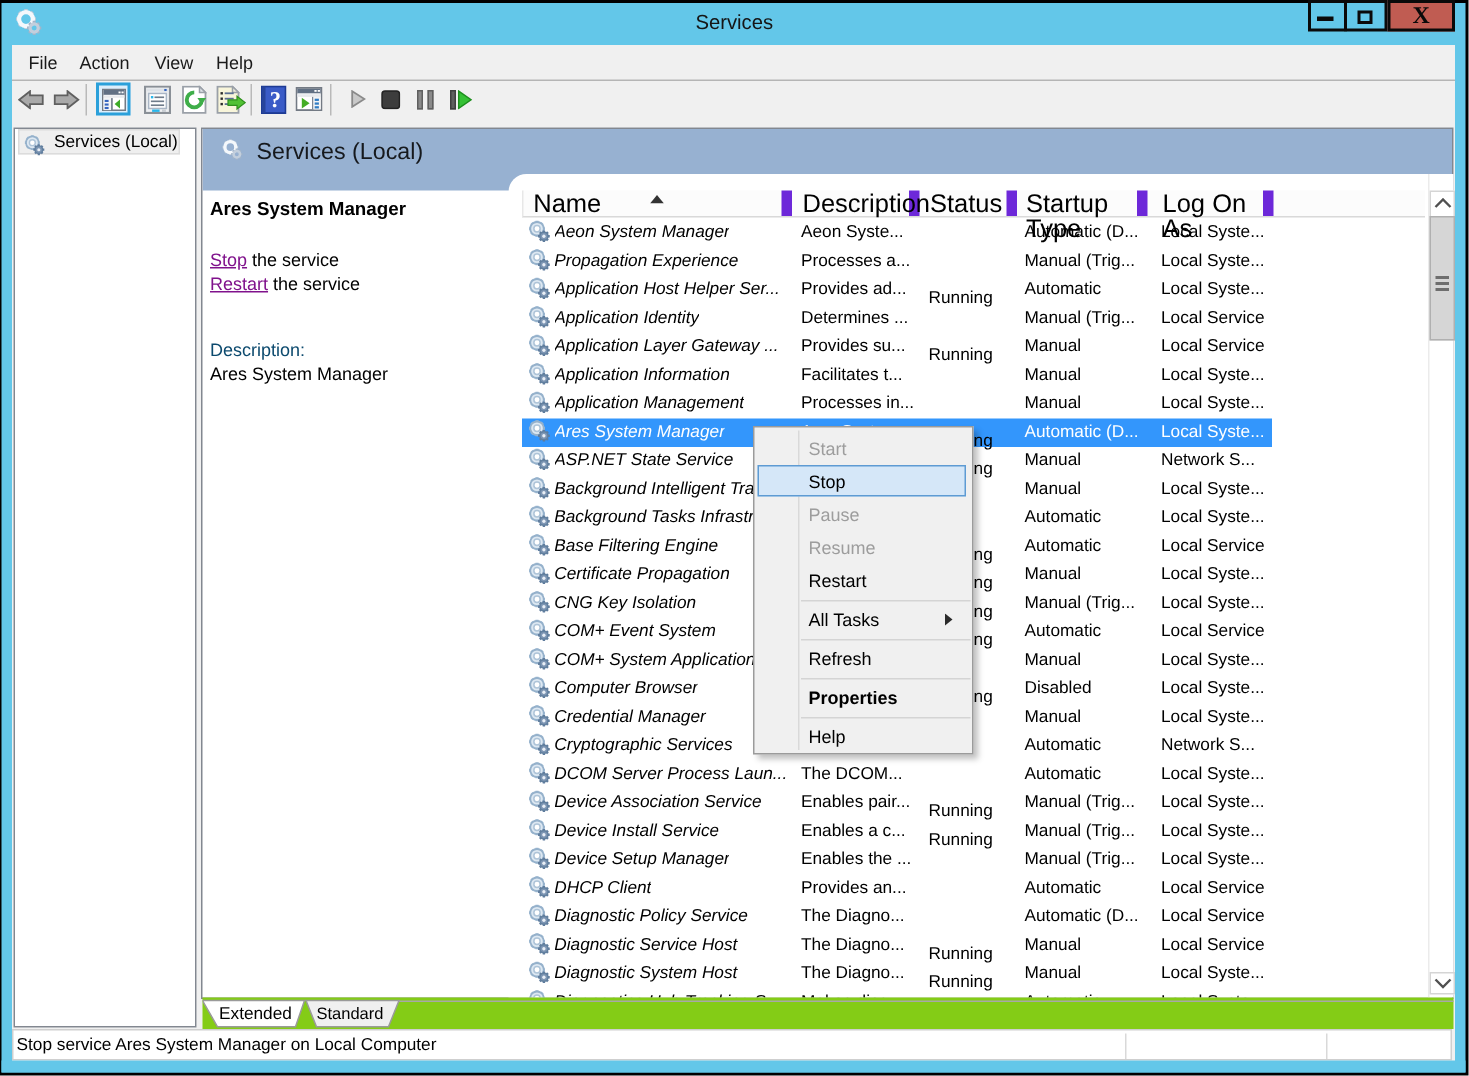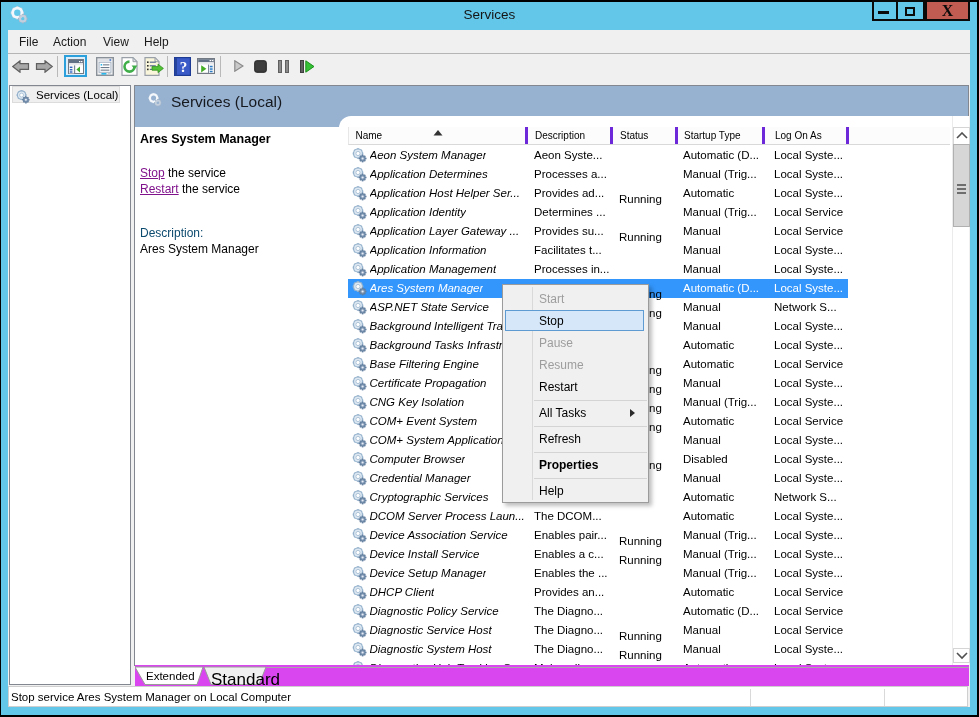--- a/index.html
+++ b/index.html
@@ -24,37 +24,37 @@
 #treeitem { left:2px; top:0px; width:108px; height:17px; background:#efefef; border:1px solid #dcdcdc; }
 #mainpanel { left:134px; top:85px; width:835px; height:581px; background:#fff; border:1px solid #828790; overflow:hidden; }
 #banner { left:0; top:0; width:833px; height:41px; background:#97B1D1; }
 #card { left:204px; top:30px; width:629px; height:550px; background:#fff; border-top-left-radius:12px; }
 
 
 #tablewrap { left:348px; top:146px; width:602px; height:519px; overflow:hidden; }
 
 #ctxmenu { left:502px; top:284px; width:147px; height:219px; background:#f0f0f0; border:1px solid #9b9b9b; box-shadow:3px 3px 4px rgba(0,0,0,0.25); z-index:60; }
 
-#tabstrip { left:135px; top:665px; width:834px; height:21px; background:#d946ef; }
+#tabstrip { left:135px; top:665px; width:834px; height:21px; background:#84cc16; }
 
 #statusbar { left:8px; top:686px; width:960px; height:21px; background:#fff; border:1px solid #cfcfcf; font-size:11.5px; color:#000; }
 #bluebottom { left:1px; top:707px; width:976px; height:8px; background:#63C7E9; }
 
 .trow { height:19px; white-space:nowrap; font-size:11.5px; color:#000; }
 .trow span { display:inline-block; vertical-align:top; overflow:hidden; white-space:nowrap; height:19px; line-height:19px; }
 .c0 { width:179px; padding-left:3px;font-style:italic; }
 .c1 { width:85px; padding-left:7px; }
 .c2 { width:65px; padding-left:7px;margin-top:44px; }
 .c3 { width:87px; padding-left:6px; }
 .c4 { width:84px; padding-left:10px; }
 .gi { vertical-align:middle; margin-right:2.5px; margin-top:-2px; }
 .nm { }
 .trow.sel { background:#3396FC; color:#fff; width:500px; }
 #tablehead { left:348px; top:127px; width:602px; height:18px; background:#fcfcfc; border-bottom:1px solid #d9d9d9; border-left:1px solid #e7e7e7; font-size:12px; color:#000; }
-#tablehead span { position:absolute; top:0px; height:17px; line-height:17px; border-right:3px solid #6d28d9; padding-left:7px; font-size:10px; }
+#tablehead span { position:absolute; top:0px; height:17px; line-height:17px; border-right:7px solid #6d28d9; padding-left:7px; font-size:17px; }
 .mi { position:absolute; left:36px; font-size:12px; color:#000; height:22px; line-height:22px; }
 .mi.dis { color:#9d9d9d; }
 .msep { position:absolute; left:31px; width:113px; height:1px; background:#d4d4d4; }
 </style>
 </head>
 <body>
 <svg width="0" height="0" style="position:absolute">
 <defs>
 <g id="gear16">
   <g stroke="#9db9d2" stroke-width="2.1">
@@ -262,21 +262,21 @@
       <polygon points="5,0 9.5,5.5 0.5,5.5" fill="#333"></polygon>
     </svg>
   </div>
 <div class="abs" id="tablewrap">
     <div style="position:absolute;left:0;top:0">
       <div class="trow"><span class="c0"><svg class="gi" width="16" height="16" viewBox="0 0 16 16">
             <use href="#gear16"></use>
           </svg><span class="nm">Aeon System Manager</span></span><span class="c1">Aeon Syste...</span><span class="c2">Running</span><span class="c3">Automatic (D...</span><span class="c4">Local Syste...</span></div>
 <div class="trow"><span class="c0"><svg class="gi" width="16" height="16" viewBox="0 0 16 16">
             <use href="#gear16"></use>
-          </svg><span class="nm">Application Determines</span></span><span class="c1">Processes a...</span><span class="c2"></span><span class="c3">Manual (Trig...</span><span class="c4">Local Syste...</span></div>
+          </svg><span class="nm">Propagation Experience</span></span><span class="c1">Processes a...</span><span class="c2"></span><span class="c3">Manual (Trig...</span><span class="c4">Local Syste...</span></div>
 <div class="trow"><span class="c0"><svg class="gi" width="16" height="16" viewBox="0 0 16 16">
             <use href="#gear16"></use>
           </svg><span class="nm">Application Host Helper Ser...</span></span><span class="c1">Provides ad...</span><span class="c2">Running</span><span class="c3">Automatic</span><span class="c4">Local Syste...</span></div>
 <div class="trow"><span class="c0"><svg class="gi" width="16" height="16" viewBox="0 0 16 16">
             <use href="#gear16"></use>
           </svg><span class="nm">Application Identity</span></span><span class="c1">Determines ...</span><span class="c2"></span><span class="c3">Manual (Trig...</span><span class="c4">Local Service</span></div>
 <div class="trow"><span class="c0"><svg class="gi" width="16" height="16" viewBox="0 0 16 16">
             <use href="#gear16"></use>
           </svg><span class="nm">Application Layer Gateway ...</span></span><span class="c1">Provides su...</span><span class="c2"></span><span class="c3">Manual</span><span class="c4">Local Service</span></div>
 <div class="trow"><span class="c0"><svg class="gi" width="16" height="16" viewBox="0 0 16 16">
@@ -390,21 +390,21 @@
 <div class="mi" style="top:195px">Help</div>
 </div>
 
 <div class="abs" id="tabstrip">
     <div style="position:absolute;left:131px;top:2px;width:703px;height:1px;background:#a8a8a8"></div>
 <svg style="position:absolute;left:0;top:0" width="140" height="21">
 <polygon points="0,2 68,2 62,19.5 10,19.5" fill="#ffffff" stroke="#9a9a9a" stroke-width="1"></polygon>
 <polygon points="69,2 131,2 124,19.5 76,19.5" fill="#f0f0f0" stroke="#9a9a9a" stroke-width="1"></polygon>
 </svg>
 <div style="position:absolute;left:11px;top:5px;font-size:11.5px;color:#000">Extended</div>
-<div style="position:absolute;left:76px;top:5px;font-size:17px;color:#000">Standard</div>
+<div style="position:absolute;left:76px;top:5px;font-size:11px;color:#000">Standard</div>
 </div>
 
 <div class="abs" id="statusbar">
     <div style="position:absolute;left:741px;top:2px;width:1px;height:17px;background:#d9d9d9"></div>
     <div style="position:absolute;left:875px;top:2px;width:1px;height:17px;background:#d9d9d9"></div>
     <span style="position:absolute;left:2px;top:4px">Stop service Ares System Manager on Local Computer</span>
   </div>
 <div class="abs" id="bluebottom"></div>
 
 </body></html>

